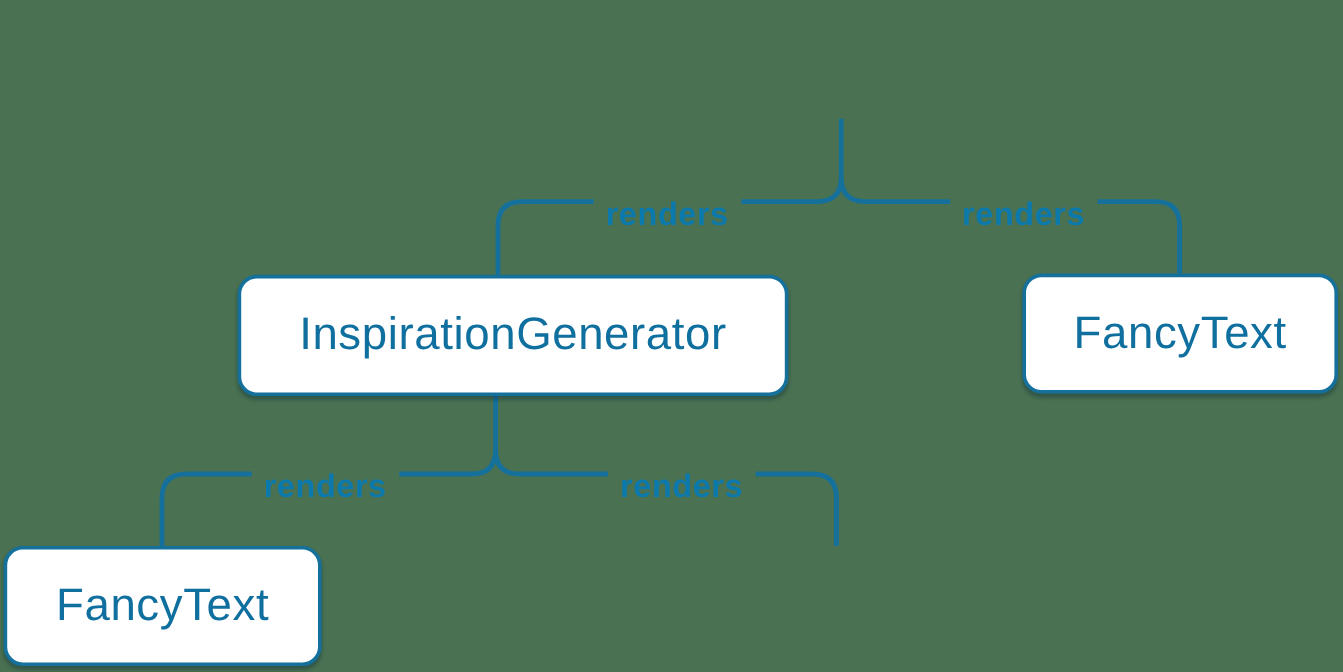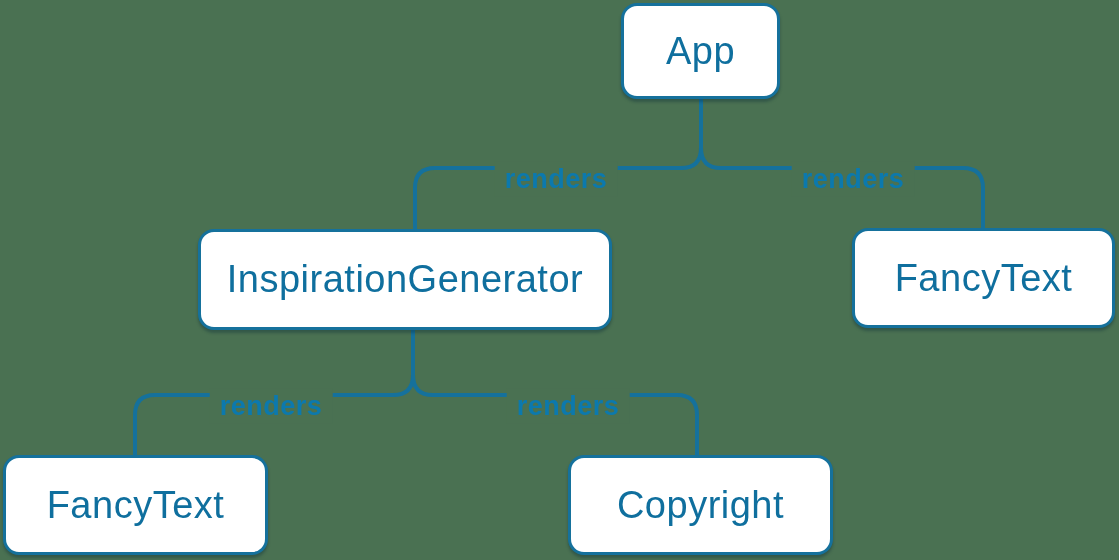--- a/index.html
+++ b/index.html
@@ -37,21 +37,21 @@
     border-radius: 16px;
     display: flex;
     align-items: center;
     justify-content: center;
     color: var(--node-text);
     font-size: 38px;
     letter-spacing: 0.5px;
     box-shadow: 0 3px 3px rgba(10, 40, 55, 0.35);
   }
   .node-app        { left: 621px; top: 3px;   width: 159px; height: 96px; }
-  .node-ig         { left: 198px; top: 229px; width: 414px; height: 101px; }
+  .node-ig         { left: 198px; top: 229px; width: 459px; height: 101px; }
   .node-ft-top     { left: 852px; top: 228px; width: 263px; height: 100px; }
   .node-ft-bottom  { left: 3px;   top: 455px; width: 265px; height: 100px; }
   .node-copyright  { left: 568px; top: 455px; width: 265px; height: 100px; }
   .edge-label {
     position: absolute;
     transform: translate(-50%, -50%);
     background: var(--bg);
     color: var(--edge-text);
     font-size: 27px;
     font-weight: bold;
@@ -79,33 +79,27 @@
     <path d="M413 330 V375"></path>
     <path d="M413 375 Q413 395 393 395 H155 Q135 395 135 415 V455"></path>
     <path d="M413 375 Q413 395 433 395 H677 Q697 395 697 415 V455"></path>
   </svg>
 
   <span class="edge-label edge-label-1">renders</span>
   <span class="edge-label edge-label-2">renders</span>
   <span class="edge-label edge-label-3">renders</span>
   <span class="edge-label edge-label-4">renders</span>
 
-  <div class="node node-app">
-    <span>App</span>
-  </div>
 
   <div class="node node-ig">
     <span>InspirationGenerator</span>
   </div>
 
   <div class="node node-ft-top">
     <span>FancyText</span>
   </div>
 
   <div class="node node-ft-bottom">
     <span>FancyText</span>
   </div>
 
-  <div class="node node-copyright">
-    <span>Copyright</span>
-  </div>
 
 </div>
 
 </body></html>

